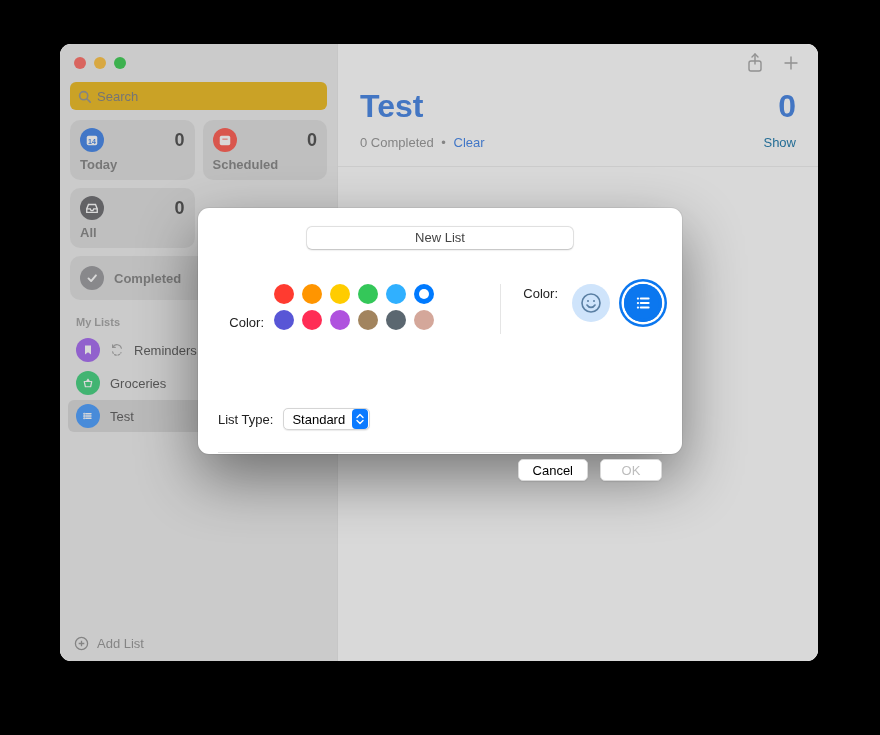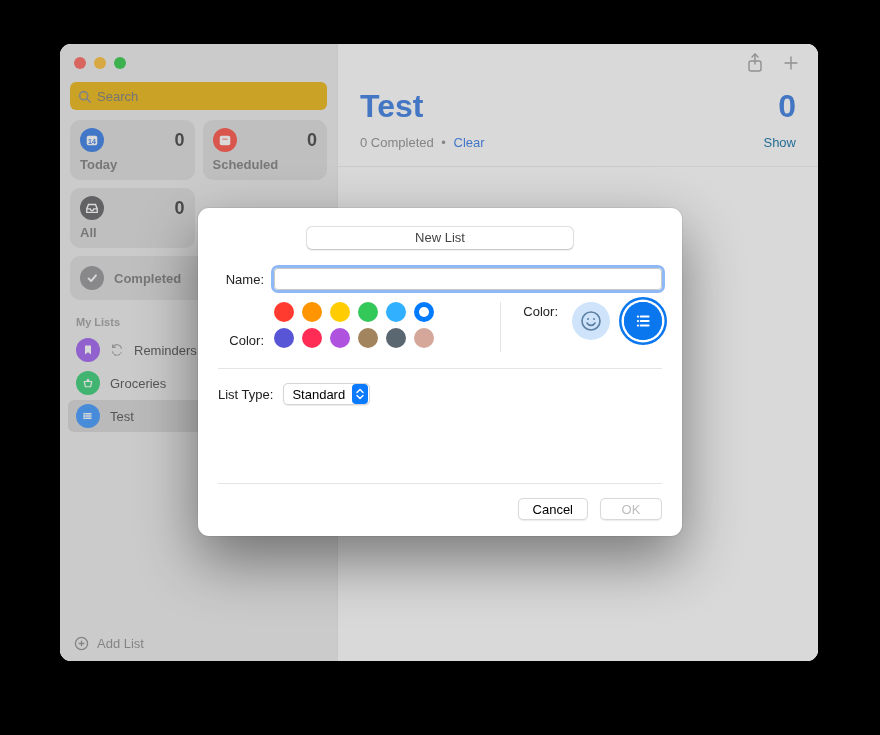--- a/index.html
+++ b/index.html
@@ -52,25 +52,25 @@
   .main-sub .clear { color: #2f78e6; }
   .main-sub .show { color: #0369a1; }
 
   .overlay {
     position: absolute; inset: 0;
     background: rgba(120,120,120,0.28);
     border-radius: 11px;
   }
 
   .dialog {
-    position: absolute; left: 198px; top: 208px; width: 484px; height: 328px;
+    position: absolute; left: 198px; top: 208px; width: 484px; height: 246px;
     background: #fff; border-radius: 11px;
     box-shadow: 0 24px 60px rgba(0,0,0,0.45), 0 0 0 1px rgba(0,0,0,0.06);
     padding: 18px 20px 16px 20px;
-    display: flex; flex-direction: column;
+    display: flex; flex-direction: column; gap: 22px;
   }
   .seg { align-self: center; display: flex; background: #ececec; border-radius: 6px; padding: 1px; width: 268px; height: 24px; font-size: 13px; }
   .seg-item { flex: 1; text-align: center; line-height: 22px; border-radius: 5px; color: #444; cursor: default; }
   .seg-item.active { background: #fff; box-shadow: 0 0.5px 2px rgba(0,0,0,0.2); font-weight: 500; }
 
   .row { display: flex; align-items: center; gap: 10px; margin-top: 18px; }
   .row-label { width: 46px; text-align: right; font-size: 13px; color: #222; }
   .name-input {
     flex: 1; height: 22px; border: 1px solid #c9c9c9; border-radius: 4px;
     outline: 3px solid #8fb9f4; outline-offset: 0; padding: 0 4px; font-size: 13px;
@@ -101,21 +101,21 @@
     display: flex; align-items: center; gap: 6px; height: 22px;
     border: 1px solid #d5d5d5; border-radius: 5px; background: #fff;
     font-size: 13px; padding: 0 0 0 8px; box-shadow: 0 0.5px 1px rgba(0,0,0,0.08);
   }
   .select-arrows {
     width: 16px; height: 20px; border-radius: 4px; background: #0a7aff; margin: 1px;
     display: flex; flex-direction: column; align-items: center; justify-content: center; gap: 0px;
   }
   .select-arrows svg { display: block;}
 
-  .dialog-footer { margin-top: auto; display: flex; justify-content: flex-end; gap: 12px; padding-top: 14px; border-top: 1px solid #e5e5e5; }
+  .dialog-footer { margin-top: auto; display: flex; justify-content: flex-end; gap: 12px; padding-top: 6px; border-top: 1px solid #e5e5e5; }
   .btn {
     min-width: 62px; height: 22px; padding: 0 14px; border-radius: 5px; font-size: 13px;
     display: flex; align-items: center; justify-content: center;
     background: #fff; border: 1px solid #d9d9d9; box-shadow: 0 0.5px 1px rgba(0,0,0,0.08);
   }
   .btn.disabled { color: #bdbdbd; }
 
   svg { display: block; }
 </style>
 </head>
@@ -280,24 +280,20 @@
     </div>
 
     <div class="overlay"></div>
   </div>
 
   <div class="dialog">
     <div class="seg">
       <div class="seg-item active">New List</div>
     </div>
 
-    <div class="row">
-      <div class="row-label">Name:</div>
-      <input class="name-input" type="text" value="" style="">
-    </div>
 
     <div class="color-icon-row">
       <div class="color-block">
         <div class="row-label" style="padding-top:2px">Color:</div>
         <div class="swatches">
           <div class="swatch" style="background:#ff3b30"></div>
           <div class="swatch" style="background:#ff9500"></div>
           <div class="swatch" style="background:#ffcc00"></div>
           <div class="swatch" style="background:#34c759"></div>
           <div class="swatch" style="background:#30b0ff"></div>

